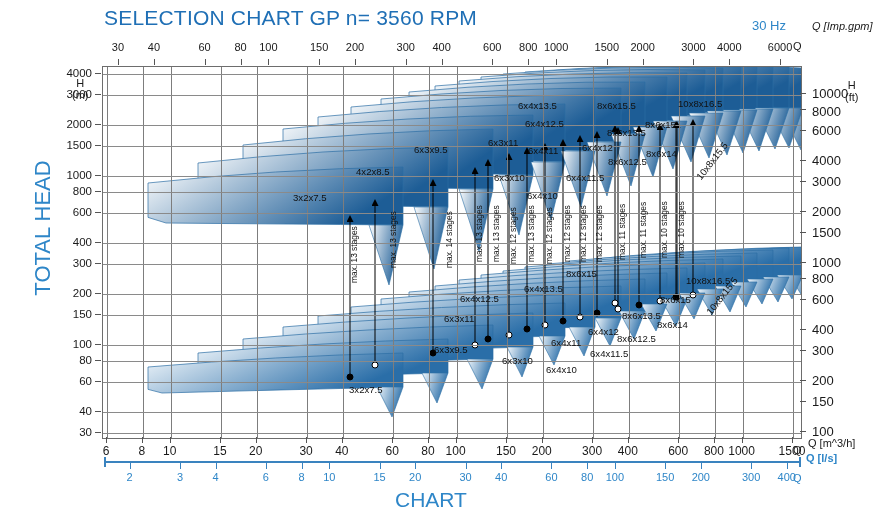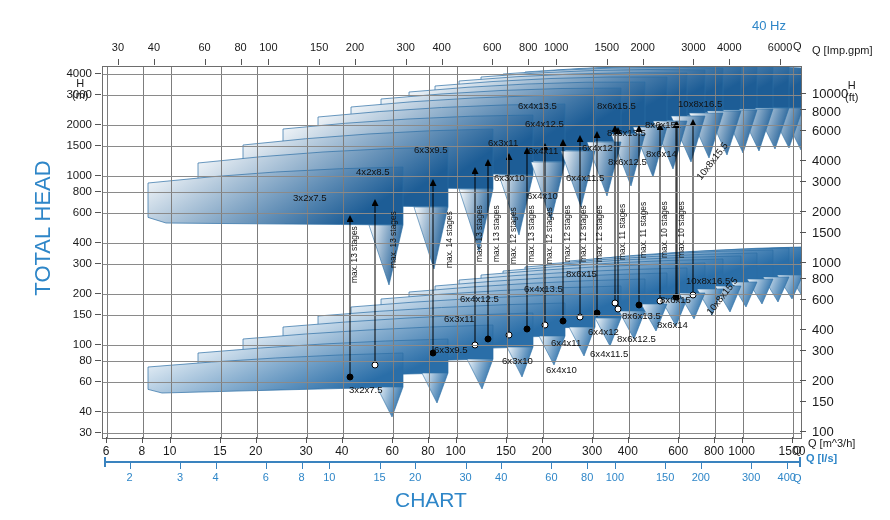--- a/index.html
+++ b/index.html
@@ -58,36 +58,37 @@
           transform-origin:0 0;}
   .slabel{position:absolute;font-size:8.4px;color:#111;white-space:nowrap;
           transform-origin:0 0;}
   #svgbands{position:absolute;left:0;top:0;}
 </style>
 </head>
 <body>
 
 <div id="root">
 
-  <div class="abs" id="hz">40 Hz</div>
+  <div class="abs" id="title">SELECTION CHART GP n= 3560 RPM</div>
+  <div class="abs" id="hz">30 Hz</div>
 
   <div class="abs" id="totalhead">TOTAL HEAD</div>
   <div class="abs" id="flow">CHART</div>
 
   <div class="abs axname" id="hm">
     <div>H</div>
     <div>(m)</div>
   </div>
   <div class="abs axname" id="hft">
     <div>H</div>
     <div>(ft)</div>
   </div>
 
   <div class="abs qlab" style="left:793px;top:40px;">Q</div>
-  <div class="abs qlab" style="left:812px;top:44px;">Q [Imp.gpm]</div>
+  <div class="abs qlab" style="left:812px;top:20px;font-style:italic;">Q [Imp.gpm]</div>
 
   <div class="abs qlab" style="left:793px;top:444px;">Q</div>
   <div class="abs qlab" style="left:808px;top:437px;">Q [m^3/h]</div>
 
   <div class="abs qlab-b" style="left:806px;top:452px;font-weight:bold;">Q [l/s]</div>
   <div class="abs qlab-b" style="left:793px;top:472px;">Q</div>
 
   <div class="abs" id="plot">
     <svg id="svgbands" width="698" height="371">
         <defs>

